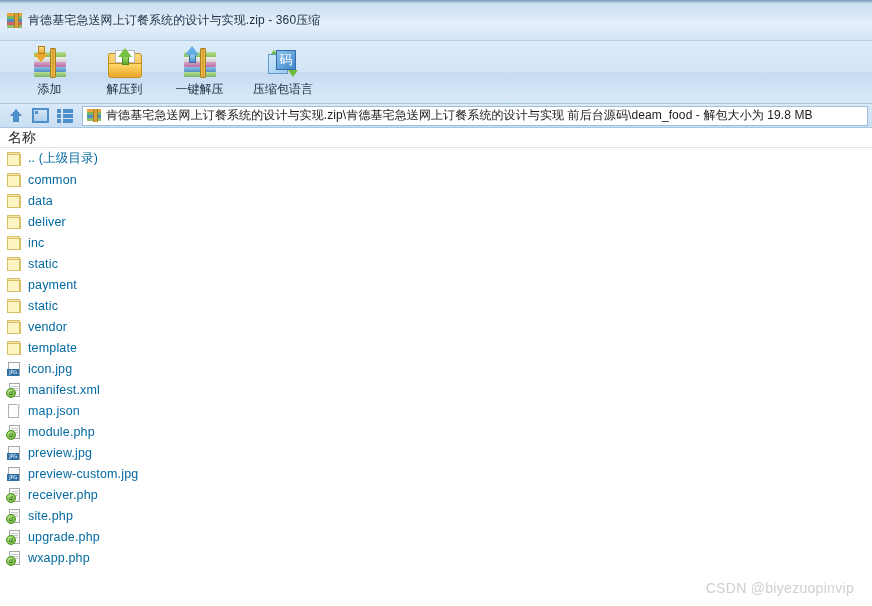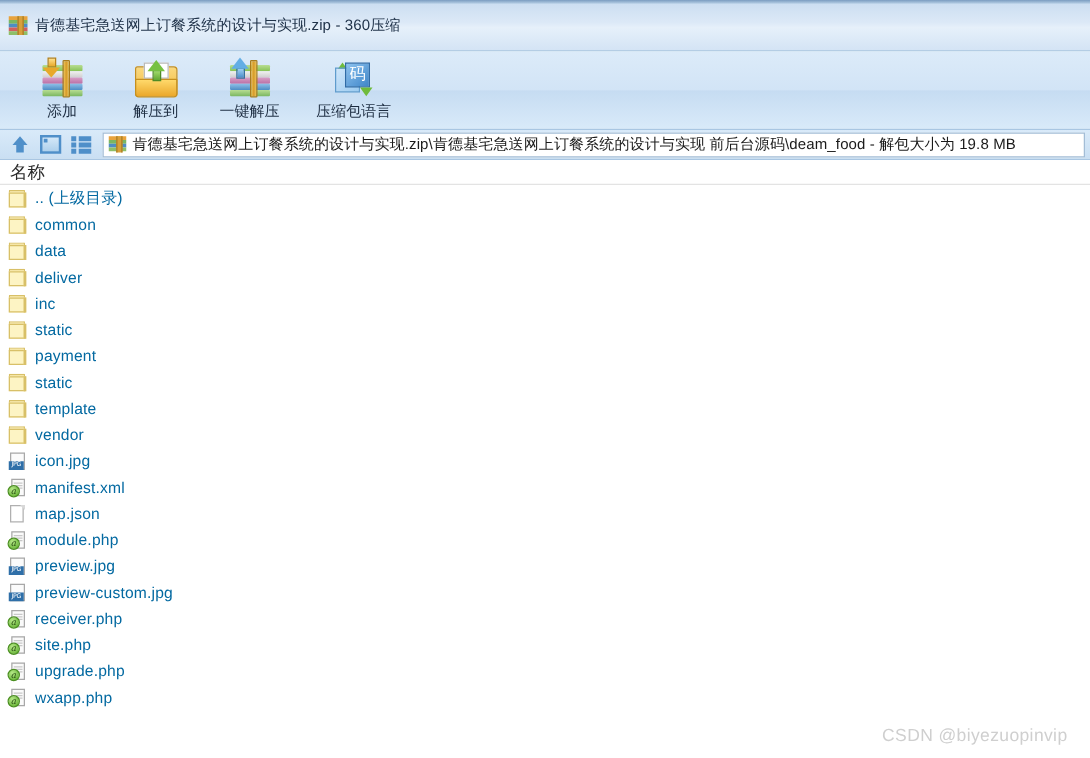--- a/index.html
+++ b/index.html
@@ -502,29 +502,29 @@
           <span class="edge"></span>
         </span>
       <span class="name">static</span>
     </div>
     <div class="row">
       <span class="ficon g-folder">
           <span class="tab"></span>
           <span class="body"></span>
           <span class="edge"></span>
         </span>
+      <span class="name">vendor</span>
+    </div>
+    <div class="row">
+      <span class="ficon g-folder">
+          <span class="tab"></span>
+          <span class="body"></span>
+          <span class="edge"></span>
+        </span>
       <span class="name">template</span>
-    </div>
-    <div class="row">
-      <span class="ficon g-folder">
-          <span class="tab"></span>
-          <span class="body"></span>
-          <span class="edge"></span>
-        </span>
-      <span class="name">vendor</span>
     </div>
 
     <div class="row">
       <span class="ficon g-jpg">
           <span class="page"></span>
           <span class="tag">JPG</span>
         </span>
       <span class="name">icon.jpg</span>
     </div>
     <div class="row">

